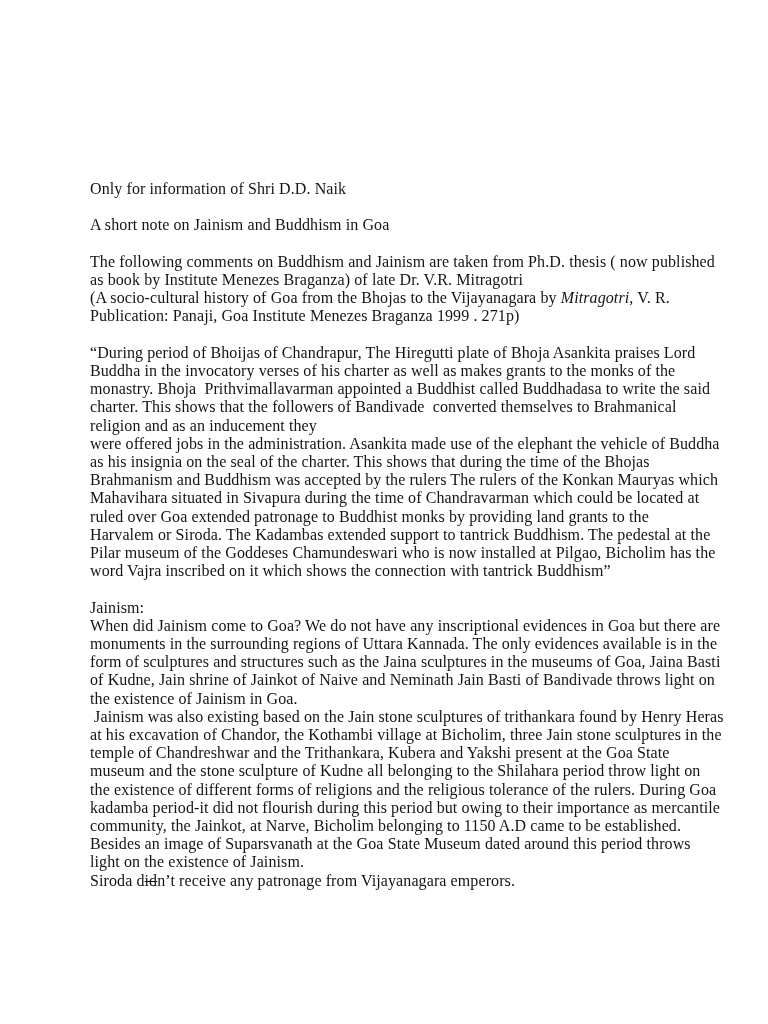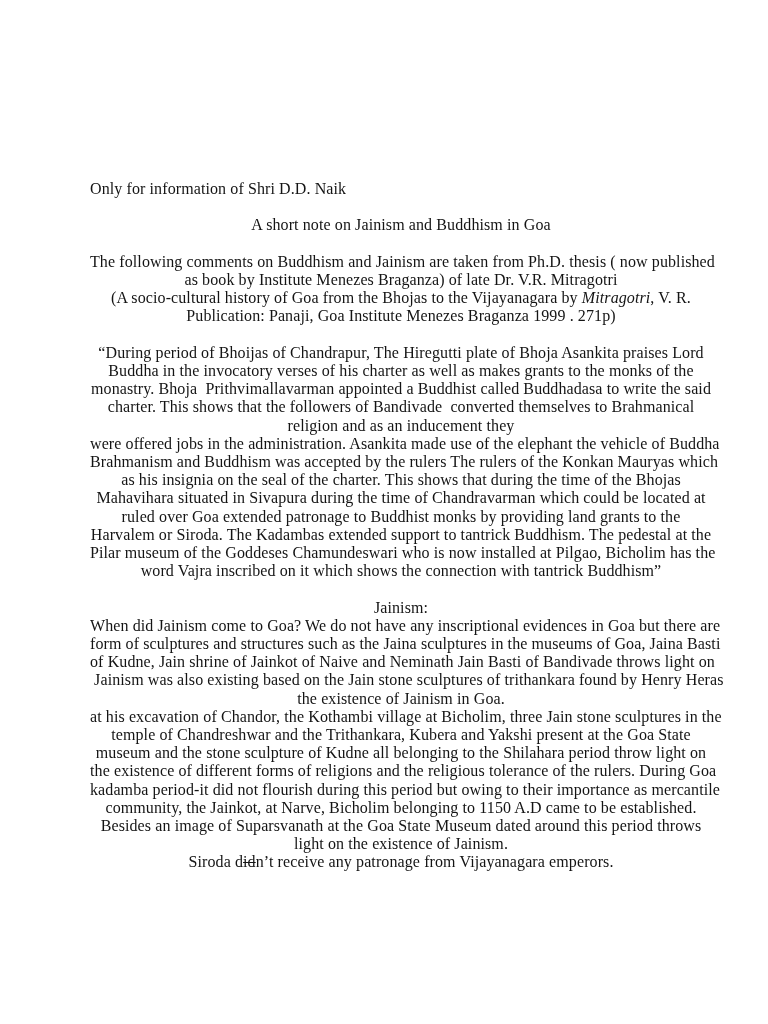--- a/index.html
+++ b/index.html
@@ -16,21 +16,20 @@
     box-sizing: border-box;
     padding: 180px 56px 0 90px;
     overflow: hidden;
     font-family: "Liberation Serif", "DejaVu Serif", serif;
     font-size: 16px;
     line-height: 18.2px;
     color: #141414;
   }
   .block + .block {
     margin-top: 18.2px;
-    text-align: center;
   }
   .line {
     white-space: pre;        
     letter-spacing: 0.1px;
   }
   .seg-italic { font-style: italic; margin-top: 40px; }
   .seg-struck {
     text-decoration: line-through;
     text-decoration-thickness: 1px;
   }
@@ -52,35 +51,36 @@
         <div class="line"><span class="">(A socio-cultural history of Goa from the Bhojas to the Vijayanagara by </span><span class="seg-italic">Mitragotri</span><span class="">, V. R.</span></div>
         <div class="line">Publication: Panaji, Goa Institute Menezes Braganza 1999 . 271p)</div>
       </div>
       <div class="block">
         <div class="line">“During period of Bhoijas of Chandrapur, The Hiregutti plate of Bhoja Asankita praises Lord</div>
         <div class="line">Buddha in the invocatory verses of his charter as well as makes grants to the monks of the</div>
         <div class="line">monastry. Bhoja  Prithvimallavarman appointed a Buddhist called Buddhadasa to write the said</div>
         <div class="line">charter. This shows that the followers of Bandivade  converted themselves to Brahmanical</div>
         <div class="line">religion and as an inducement they</div>
         <div class="line">were offered jobs in the administration. Asankita made use of the elephant the vehicle of Buddha</div>
+        <div class="line">as his insignia on the seal of the charter. This shows that during the time of the Bhojas</div>
         <div class="line">Brahmanism and Buddhism was accepted by the rulers The rulers of the Konkan Mauryas which</div>
-        <div class="line">as his insignia on the seal of the charter. This shows that during the time of the Bhojas</div>
         <div class="line">Mahavihara situated in Sivapura during the time of Chandravarman which could be located at</div>
         <div class="line">ruled over Goa extended patronage to Buddhist monks by providing land grants to the</div>
         <div class="line">Harvalem or Siroda. The Kadambas extended support to tantrick Buddhism. The pedestal at the</div>
         <div class="line">Pilar museum of the Goddeses Chamundeswari who is now installed at Pilgao, Bicholim has the</div>
         <div class="line">word Vajra inscribed on it which shows the connection with tantrick Buddhism”</div>
       </div>
       <div class="block">
         <div class="line">Jainism:</div>
         <div class="line">When did Jainism come to Goa? We do not have any inscriptional evidences in Goa but there are</div>
+        <div class="line">monuments in the surrounding regions of Uttara Kannada. The only evidences available is in the</div>
         <div class="line">form of sculptures and structures such as the Jaina sculptures in the museums of Goa, Jaina Basti</div>
         <div class="line">of Kudne, Jain shrine of Jainkot of Naive and Neminath Jain Basti of Bandivade throws light on</div>
+        <div class="line">the existence of Jainism in Goa.</div>
         <div class="line"> Jainism was also existing based on the Jain stone sculptures of trithankara found by Henry Heras</div>
-        <div class="line">the existence of Jainism in Goa.</div>
         <div class="line">at his excavation of Chandor, the Kothambi village at Bicholim, three Jain stone sculptures in the</div>
         <div class="line">temple of Chandreshwar and the Trithankara, Kubera and Yakshi present at the Goa State</div>
         <div class="line">museum and the stone sculpture of Kudne all belonging to the Shilahara period throw light on</div>
         <div class="line">the existence of different forms of religions and the religious tolerance of the rulers. During Goa</div>
         <div class="line">kadamba period-it did not flourish during this period but owing to their importance as mercantile</div>
         <div class="line">community, the Jainkot, at Narve, Bicholim belonging to 1150 A.D came to be established.</div>
         <div class="line">Besides an image of Suparsvanath at the Goa State Museum dated around this period throws</div>
         <div class="line">light on the existence of Jainism.</div>
         <div class="line"><span class="">Siroda d</span><span class="seg-struck">id</span><span class="">n’t receive any patronage from Vijayanagara emperors.</span></div>
       </div>

